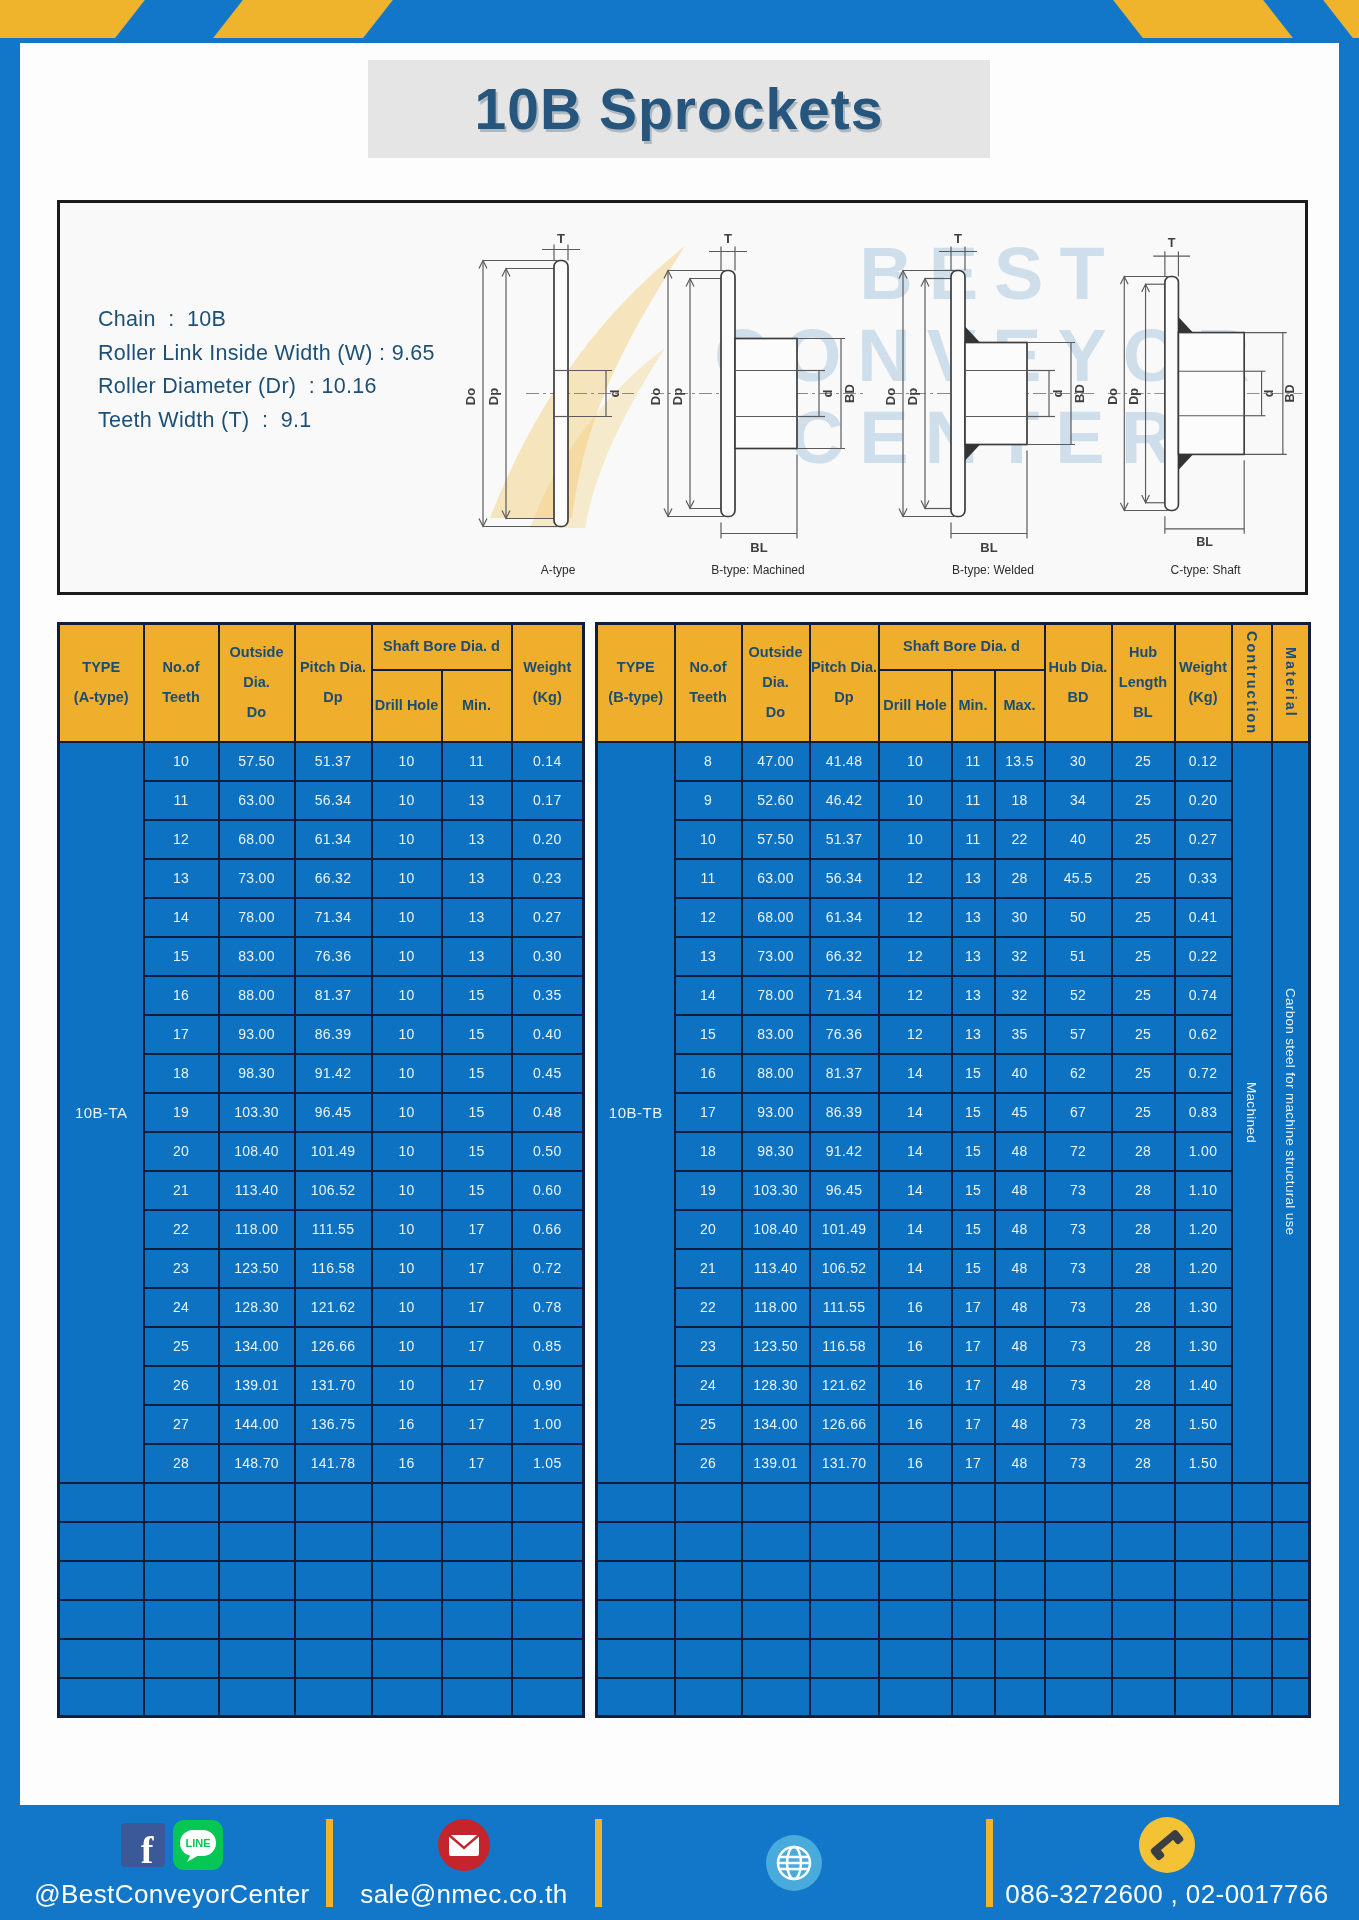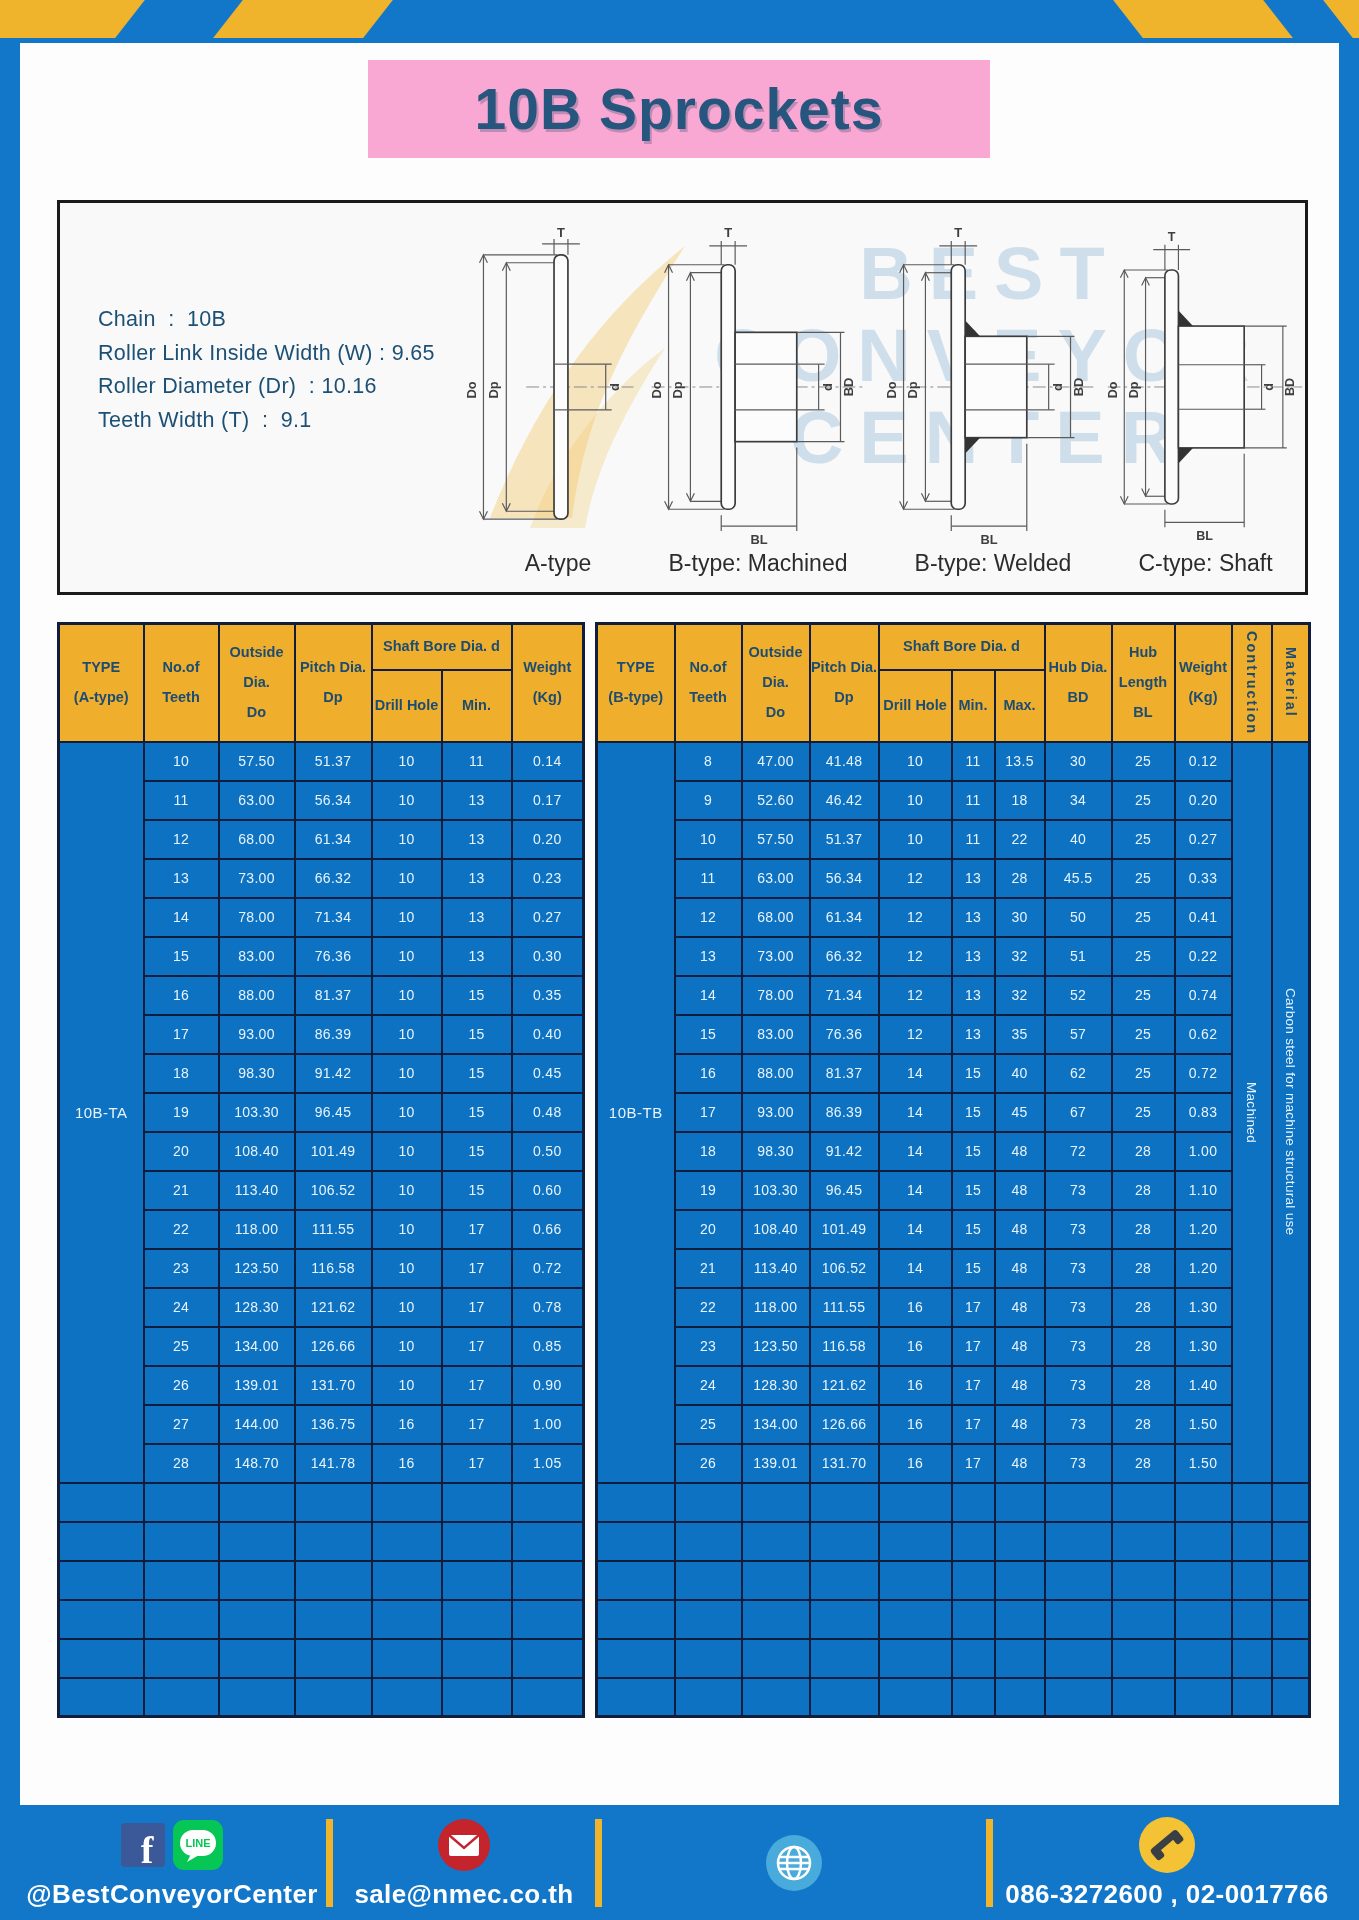--- a/index.html
+++ b/index.html
@@ -16,21 +16,21 @@
   
   .hazard-band { position:absolute; left:0; top:0; width:1359px; height:38px; overflow:hidden; }
   .stripe { position:absolute; top:-6px; height:50px; background:#f0b42c; }
   .stripe.s1 { left:-45px; width:175px; transform:skewX(-38deg); }
   .stripe.s2 { left:228px; width:150px; transform:skewX(-38deg); }
   .stripe.s3 { left:1128px; width:150px; transform:skewX(38deg); }
   .stripe.s4 { left:1338px; width:175px; transform:skewX(38deg); }
   
   .title-banner {
     position:absolute; left:368px; top:60px; width:622px; height:98px;
-    background:#f9a8d4; display:flex; align-items:center; justify-content:center;
+    background:#e5e5e5; display:flex; align-items:center; justify-content:center;
   }
   .title-banner h1 {
     font-size:57px; font-weight:bold; color:#26567d; letter-spacing:1px;
     text-shadow:2px 3px 0 rgba(36,64,92,0.28);
   }
   
   .panel {
     position:absolute; left:57px; top:200px; width:1251px; height:395px;
     background:#f8f9f8; border:3px solid #1b1b1b;
   }
@@ -44,21 +44,21 @@
   }
   .wm-logo { position:absolute; left:400px; top:25px; width:240px; height:320px; z-index:0; }
   .specs { position:absolute; left:38px; top:100px; z-index:1; }
   .spec-line {
     white-space:pre; font-size:21.5px; font-weight:normal; color:#1d5076;
     line-height:33.5px; letter-spacing:0.3px;
   }
   .figure { position:absolute; top:22px; height:352px; z-index:1; display:flex; flex-direction:column; }
   .figure svg { flex:1 1 auto; }
   .figure figcaption {
-    text-align:center; font-size:23px; color:#2c2c2c; padding-top:2px;
+    text-align:center; font-size:12px; color:#2c2c2c; padding-top:2px;
   }
   .fig-a  { left:398px;  width:200px; }
   .fig-bm { left:583px;  width:230px; }
   .fig-bw { left:823px;  width:220px; }
   .fig-cw { left:1043px; width:205px; }
   .dl   { stroke:#5a5a5a; stroke-width:1.2; fill:none; }
   .part { fill:#fcfcfc; stroke:#3c3c3c; stroke-width:1.7; }
   .weld { fill:#333; stroke:none; }
   .cl   { stroke:#8a8a8a; stroke-width:1; stroke-dasharray:13 4 3 4; fill:none; }
   .dtext { fill:#3f3f3f; font-family:"Liberation Sans",sans-serif; font-size:13px; font-weight:600; }
@@ -92,21 +92,21 @@
   
   .footer {
     position:absolute; left:0; top:1805px; width:1359px; height:115px;
     background:#1377c9; display:flex; align-items:center; padding:0 18px;
   }
   .fsec { display:flex; flex-direction:column; align-items:center; justify-content:center; gap:5px; height:100%; }
   .fsec-1 { width:308px; } .fsec-2 { width:262px;border-radius:25px; } .fsec-3 { width:384px; } .fsec-4 { flex:1; }
   .fdiv { width:7px; height:88px; background:#f0b42c; flex:0 0 auto; }
   .ficons { display:flex; gap:8px; align-items:center; height:58px; }
   .ftext {
-    color:#ffffff; font-weight:bold; font-size:26px; letter-spacing:0.4px; white-space:nowrap;
+    color:#ffffff; font-weight:normal; font-size:26px; letter-spacing:0.4px; white-space:nowrap;
   }
 </style>
 </head>
 <body>
 
 <div class="page">
 
   <div class="sheet"></div>
 
   <div class="hazard-band">

